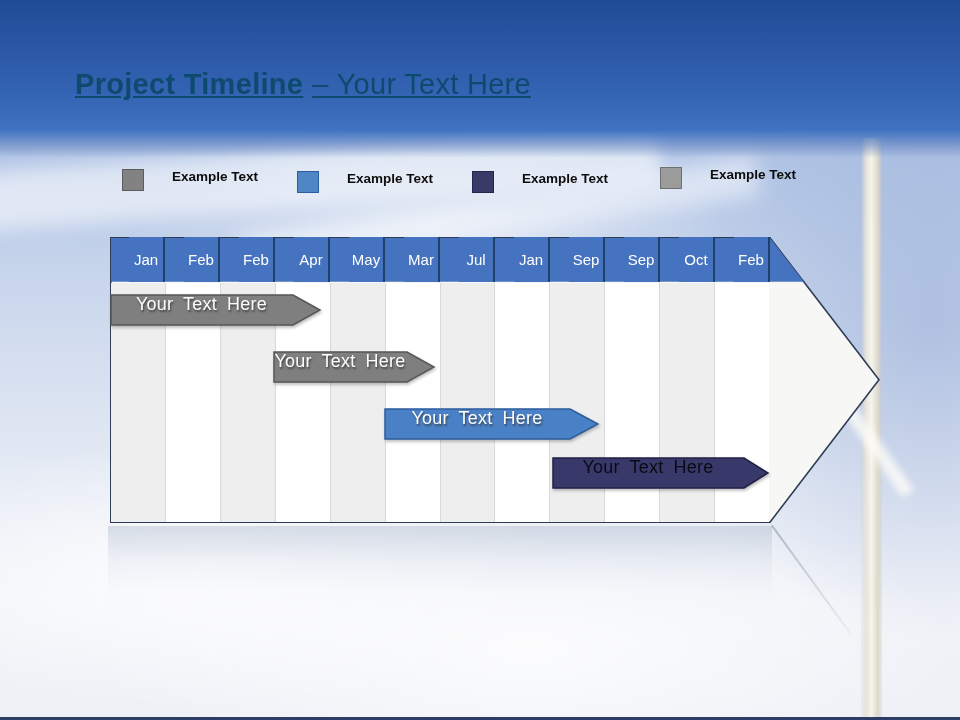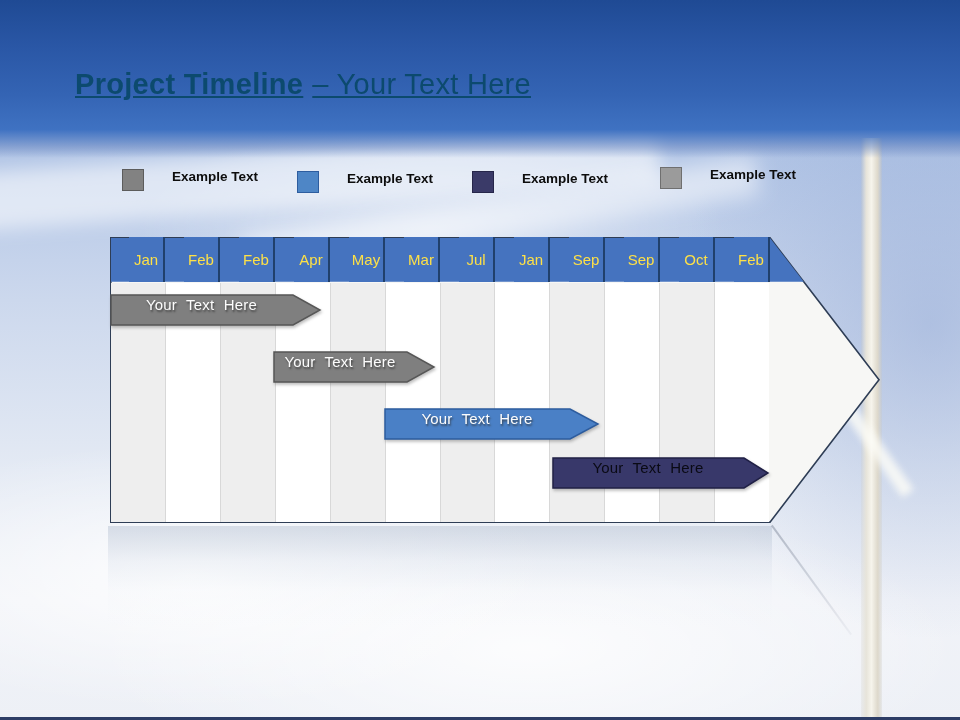--- a/index.html
+++ b/index.html
@@ -45,33 +45,33 @@
   .s2{background:#4e86c6;border:1.5px solid #2d5d9f;}
   .s3{background:#3a3a68;border:1.5px solid #26264a;}
   .s4{background:#9b9b9b;border:1.5px solid #6f6f6f;}
   .legend-label{font-size:13.5px;font-weight:700;color:#0d0d0d;white-space:nowrap;}
   
   .arrow-svg{position:absolute;inset:0;width:960px;height:720px;}
   .month-row{position:absolute;left:110px;top:237px;width:660px;height:45px;display:flex;}
   .month-cell{
     flex:1;display:flex;align-items:center;justify-content:center;
     background:#4573bf;border-right:2px solid #20406c;box-sizing:border-box;
-    color:#fde047;font-size:15px;margin-left:19px;
+    color:#ffffff;font-size:15px;margin-left:19px;
   }
   .stripes{position:absolute;left:111px;top:283px;width:658px;height:239px;display:flex;}
   .stripe{flex:1;box-sizing:border-box;border-right:1px solid #d8d8d8;}
   .stripe:nth-child(odd){background:#eeeeee;}
   .stripe:nth-child(even){background:#ffffff;}
   .stripe:last-child{border-right:none;}
   
   .bar{position:absolute;height:32px;}
   .bar svg{position:absolute;inset:0;filter:drop-shadow(1.5px 2px 1.5px rgba(90,90,90,0.4));}
   .bar-label{
     position:absolute;left:0;top:0;height:20px;display:flex;align-items:center;justify-content:center;
-    font-size:15px;letter-spacing:0.2px;word-spacing:5px;white-space:nowrap;
+    font-size:18px;letter-spacing:0.2px;word-spacing:5px;white-space:nowrap;
   }
   .bar1{left:110px;top:294px;width:212px;}
   .bar2{left:273px;top:351px;width:163px;}
   .bar3{left:384px;top:408px;width:216px;}
   .bar4{left:552px;top:457px;width:218px;}
   .bar1 .bar-label{width:183px;}
   .bar2 .bar-label{width:134px;}
   .bar3 .bar-label{width:186px;}
   .bar4 .bar-label{width:192px;}
   .label-light{color:#fcfcfc;text-shadow:1px 1.5px 2px rgba(50,50,50,0.75);}

